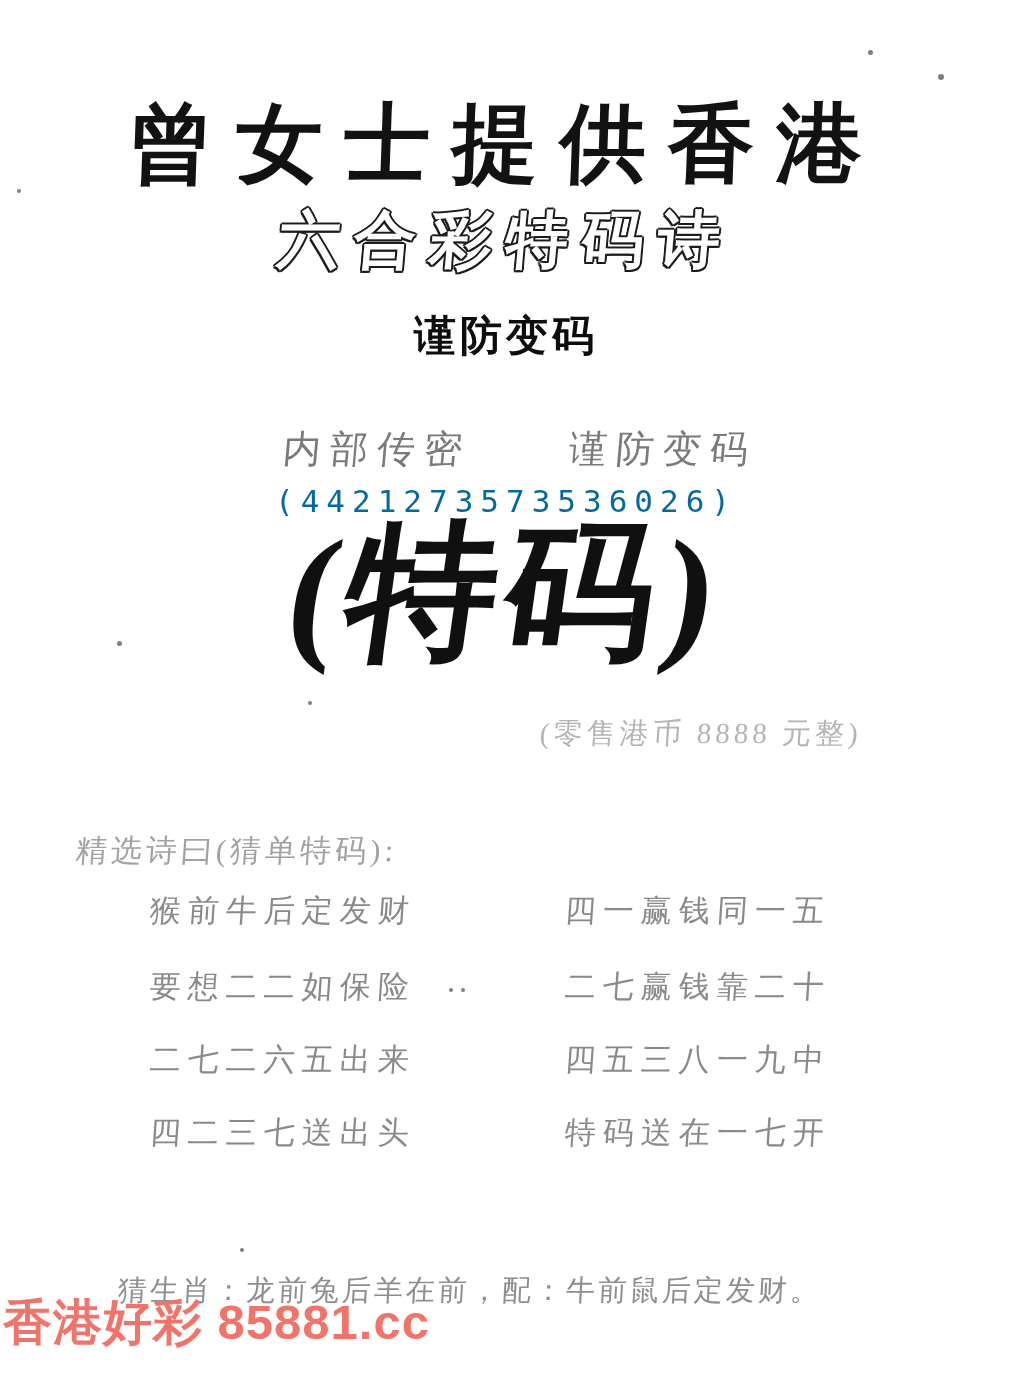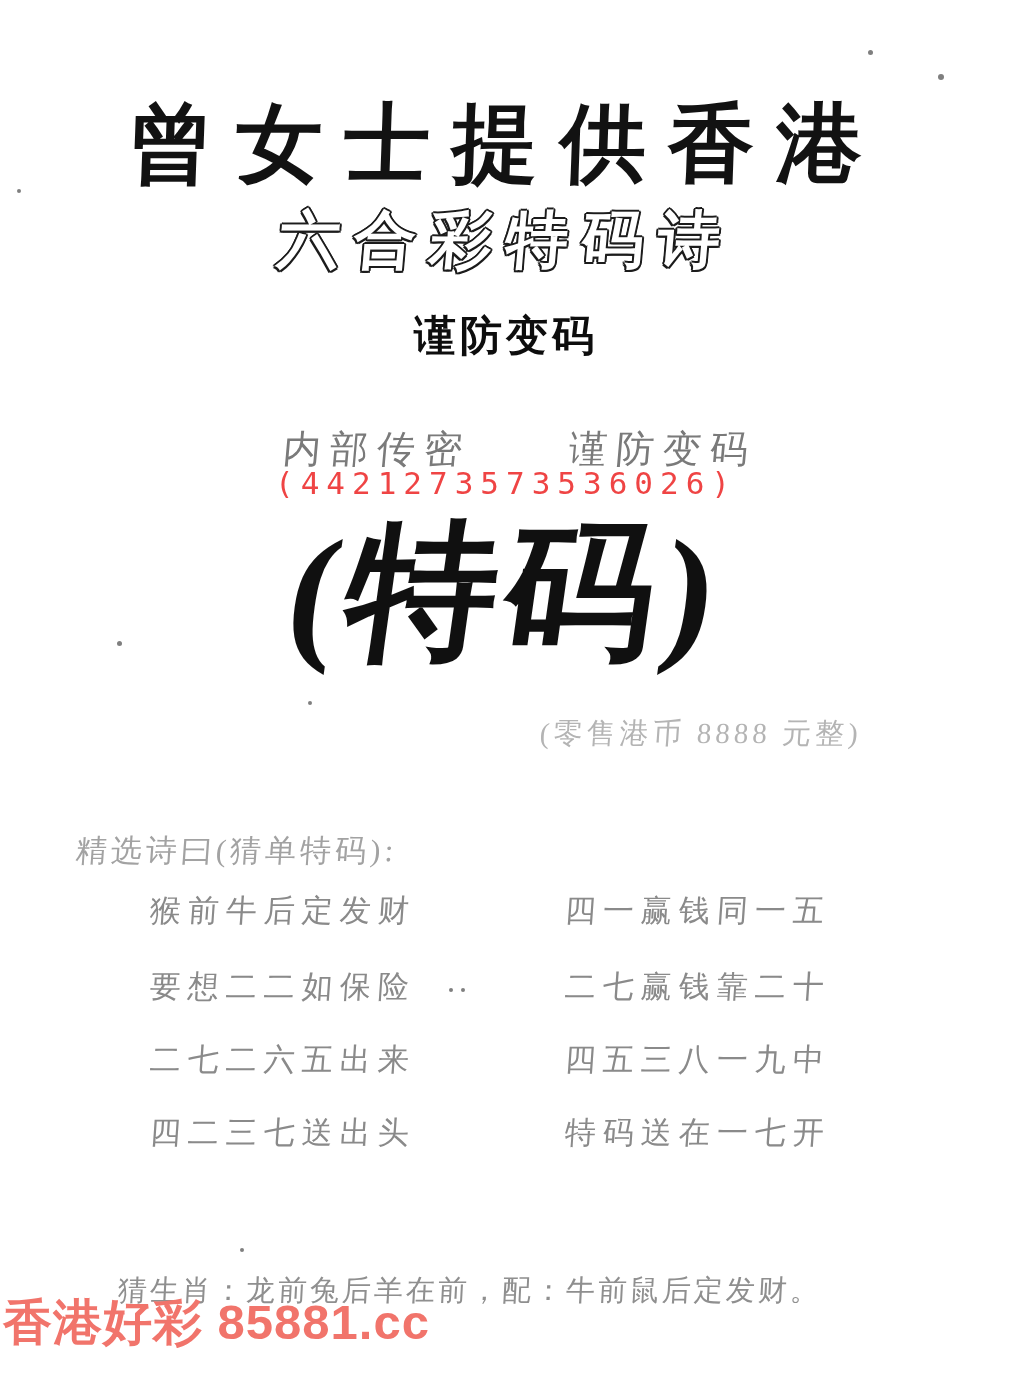--- a/index.html
+++ b/index.html
@@ -53,25 +53,25 @@
     left: 283px;
     width: 474px;
     display: flex;
     justify-content: space-between;
     font-size: 38px;
     letter-spacing: 9px;
     color: #7a7a7a;
     transform: skewX(-5deg);
   }
   .serial {
-    top: 465px;
+    top: 483px;
     font-size: 31px;
     font-family: "DejaVu Sans Mono", "Liberation Mono", monospace;
     letter-spacing: 7px;
-    color: #ef4444;
+    color: #0369a1;
   }
   
   .special {
     top: 506px;
     font-size: 150px;
     font-weight: 700;
     letter-spacing: 8px;
     color: #101010;
     transform: skewX(-8deg);
     line-height: 1.15;

